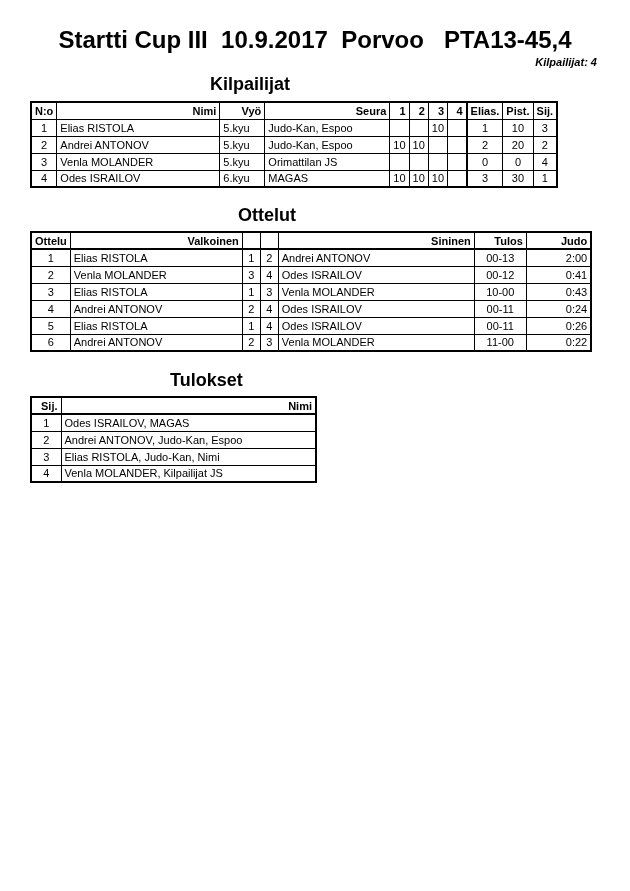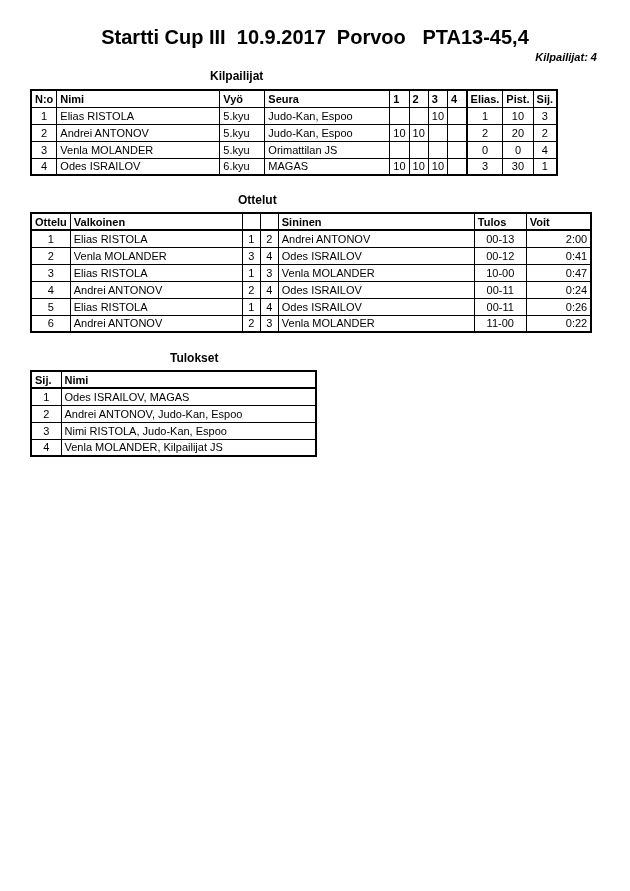--- a/index.html
+++ b/index.html
@@ -7,34 +7,34 @@
   body {
     width: 630px; height: 891px;
     background: #ffffff; color: #000000;
     font-family: "Liberation Sans", sans-serif;
   }
   .page { position: relative; width: 630px; height: 891px; overflow: hidden; }
 
   .title {
     padding-top: 26px;
     text-align: center;
-    font-size: 20px;
+    font-size: 24px;
     font-weight: bold;
     white-space: pre;
   }
   .comp-count {
     margin-top: 2px;
     padding-right: 33px;
     text-align: right;
     font-size: 11px;
     font-weight: bold;
     font-style: italic;
   }
   .sec-heading {
-    font-size: 12px;
+    font-size: 18px;
     font-weight: bold;
   }
   .h-kilpailijat { margin: 6px 0 6px 210px; }
   .h-ottelut    { margin: 17px 0 5px 238px; }
   .h-tulokset   { margin: 18px 0 5px 170px; }
 
   table {
     border-collapse: collapse;
     table-layout: fixed;
     margin-left: 30px;
@@ -42,21 +42,21 @@
   }
   th, td {
     border: 1px solid #000;
     font-size: 11px;
     height: 17px;
     padding: 1px 3px;
     overflow: hidden;
     white-space: nowrap;
     vertical-align: middle;
   }
-  th { font-weight: bold; text-align: left; }
+  th { font-weight: bold; text-align: right; }
   td { font-weight: normal; }
 
   .al { text-align: left; }
   .ac { text-align: center; }
   .ar { text-align: right; padding-left: 39px; }
   .b-thick { border-left: 2px solid #000; }
   .t2 thead th, .t3 thead th { border-bottom: 2px solid #000; }
 </style>
 </head>
 <body>
@@ -166,21 +166,21 @@
         <col style="width:46px">
     </colgroup>
     <thead>
       <tr>
         <th>Ottelu</th>
         <th>Valkoinen</th>
         <th></th>
         <th></th>
         <th>Sininen</th>
         <th>Tulos</th>
-        <th>Voit</th>
+        <th>Judo</th>
       </tr>
     </thead>
     <tbody>
       <tr>
         <td class="ac">1</td>
         <td class="al">Elias RISTOLA</td>
         <td class="ac">1</td>
         <td class="ac">2</td>
         <td class="al">Andrei ANTONOV</td>
         <td class="ac">00-13</td>
@@ -195,21 +195,21 @@
         <td class="ac">00-12</td>
         <td class="ar">0:41</td>
       </tr>
       <tr>
         <td class="ac">3</td>
         <td class="al">Elias RISTOLA</td>
         <td class="ac">1</td>
         <td class="ac">3</td>
         <td class="al">Venla MOLANDER</td>
         <td class="ac">10-00</td>
-        <td class="ar">0:47</td>
+        <td class="ar">0:43</td>
       </tr>
       <tr>
         <td class="ac">4</td>
         <td class="al">Andrei ANTONOV</td>
         <td class="ac">2</td>
         <td class="ac">4</td>
         <td class="al">Odes ISRAILOV</td>
         <td class="ac">00-11</td>
         <td class="ar">0:24</td>
       </tr>
@@ -251,21 +251,21 @@
       <tr>
         <td class="ac">1</td>
         <td class="al">Odes ISRAILOV, MAGAS</td>
       </tr>
       <tr>
         <td class="ac">2</td>
         <td class="al">Andrei ANTONOV, Judo-Kan, Espoo</td>
       </tr>
       <tr>
         <td class="ac">3</td>
-        <td class="al">Nimi RISTOLA, Judo-Kan, Espoo</td>
+        <td class="al">Elias RISTOLA, Judo-Kan, Nimi</td>
       </tr>
       <tr>
         <td class="ac">4</td>
         <td class="al">Venla MOLANDER, Kilpailijat JS</td>
       </tr>
     </tbody>
   </table>
 
 </div>
 

